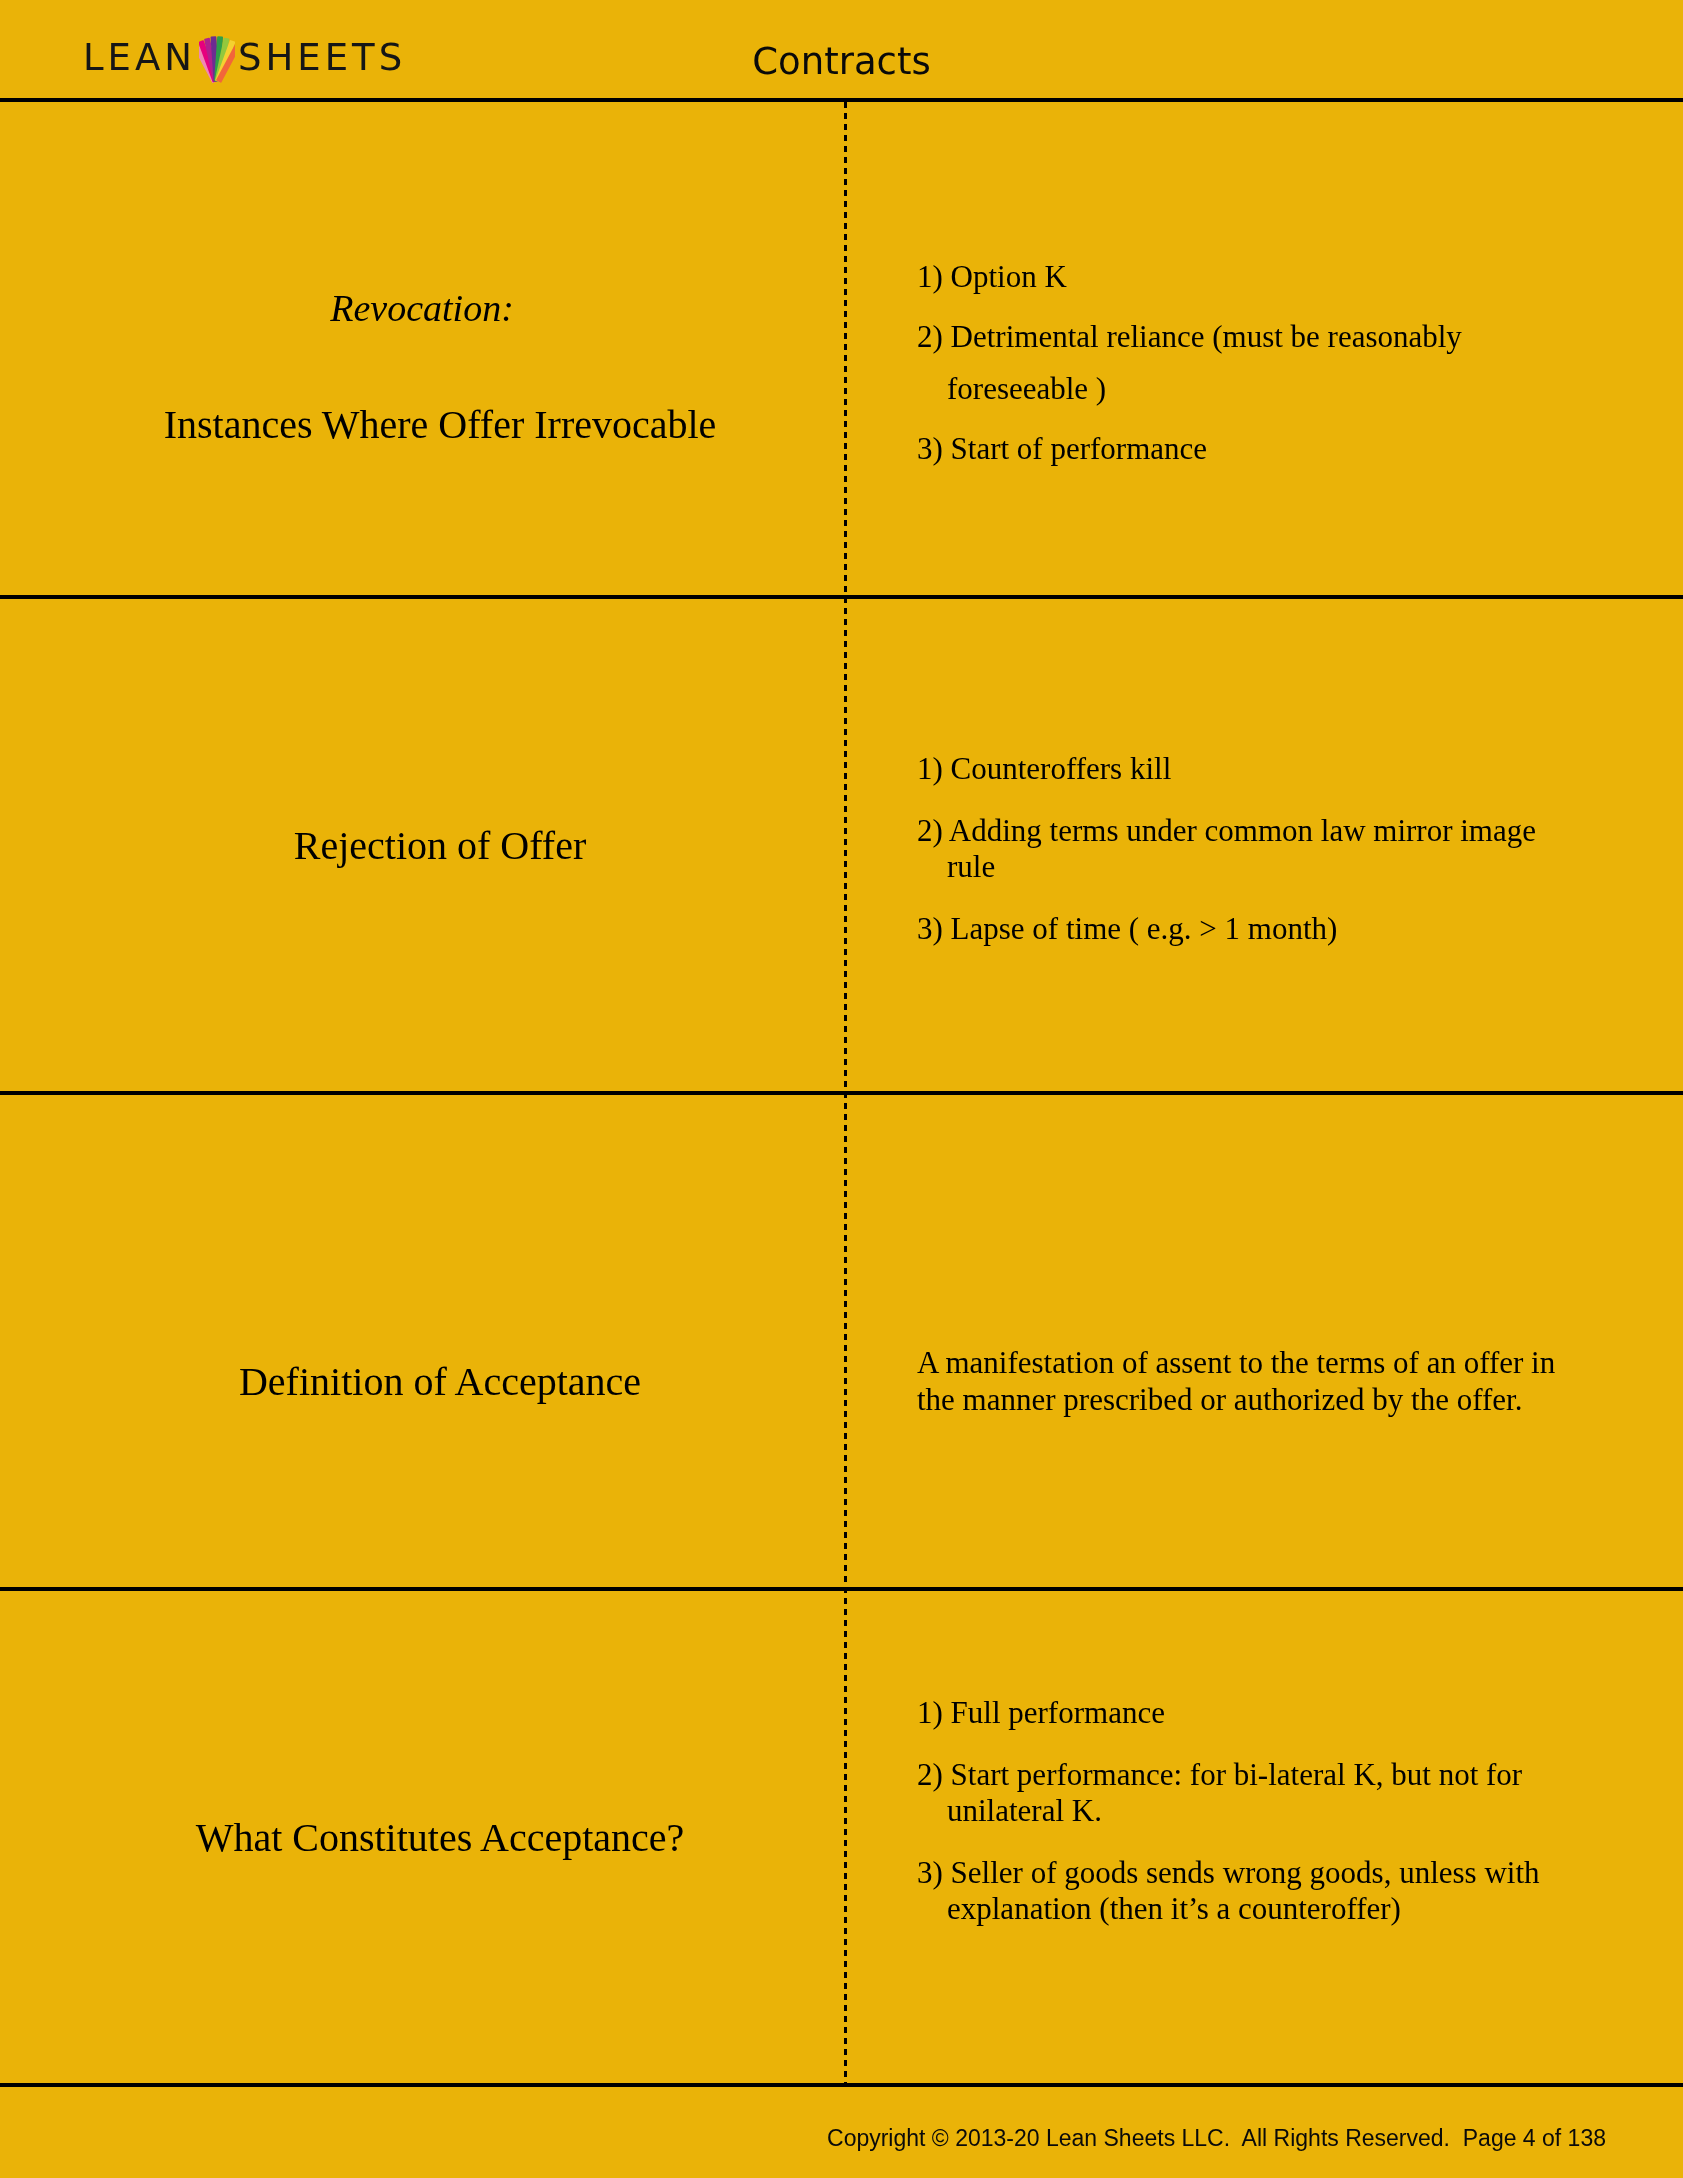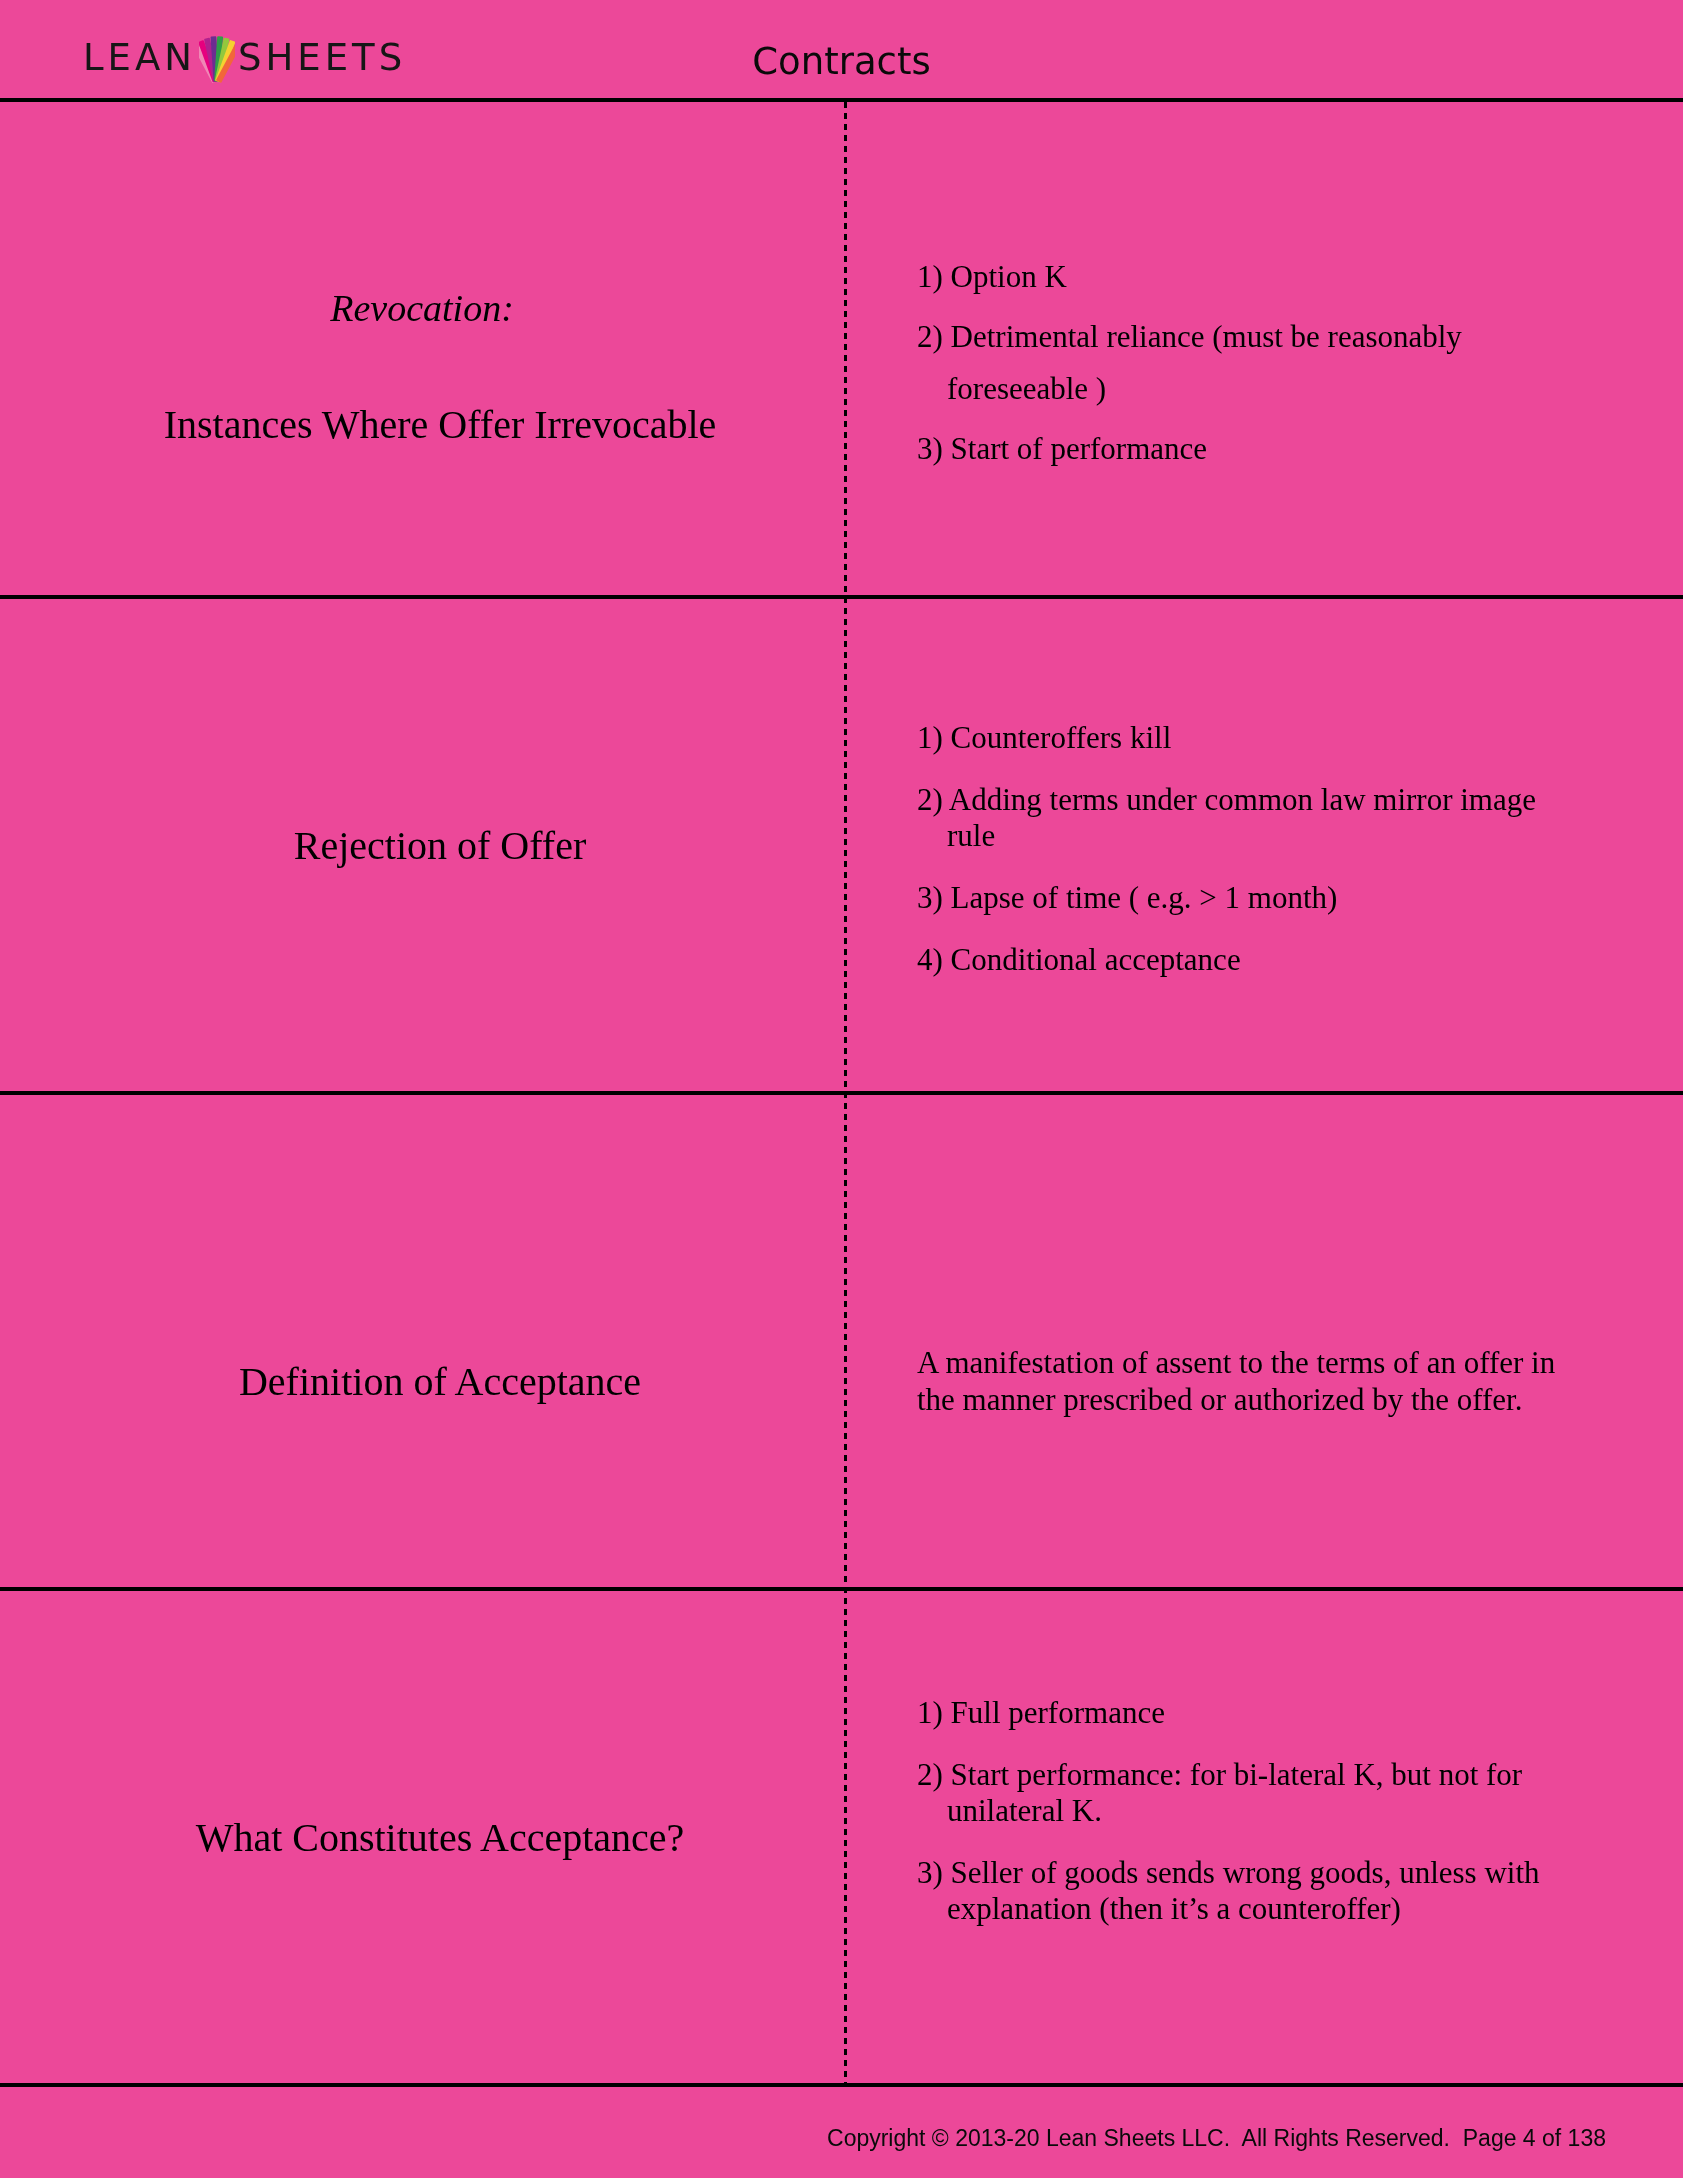--- a/index.html
+++ b/index.html
@@ -1,16 +1,16 @@
 <!DOCTYPE html>
 <html><head>
 <meta charset="utf-8">
 <style>
   html,body{margin:0;padding:0;background:#ffffff;}
-  .page{position:relative;width:1683px;height:2178px;background:#ec4899;color:#000;
+  .page{position:relative;width:1683px;height:2178px;background:#eab308;color:#000;
         font-family:"Liberation Serif","DejaVu Serif",serif;overflow:hidden;}
 
   
   .logo{position:absolute;left:83px;top:30px;display:flex;align-items:center;
         font-family:"DejaVu Sans",sans-serif;font-size:37px;font-weight:400;
         letter-spacing:4px;color:#161616;}
   .logo-icon{width:36px;height:55px;margin:0 3px;transform:translateY(4px);}
   .page-title{position:absolute;top:40px;left:0;width:100%;text-align:center;margin:0;
         font-family:"DejaVu Sans",sans-serif;font-size:37px;font-weight:400;color:#0a0a0a;}
 
@@ -106,21 +106,20 @@
 
   <div class="row row-1" style="top:599px;height:492px">
     <div class="cell-q">
       <div class="q-title">Rejection of Offer</div>
     </div>
     <div class="cell-a">
       <div class="ans-item">1) Counteroffers kill</div>
       <div class="ans-item">2) Adding terms under common law mirror image
 rule</div>
       <div class="ans-item">3) Lapse of time ( e.g. &gt; 1 month)</div>
-      <div class="ans-item">4) Conditional acceptance</div>
     </div>
   </div>
 
   <div class="row row-2" style="top:1095px;height:616px">
     <div class="cell-q">
       <div class="q-title nudge22">Definition of Acceptance</div>
     </div>
     <div class="cell-a">
       <div class="ans-para nudge22">A manifestation of assent to the terms of an offer in
 the manner prescribed or authorized by the offer.</div>

